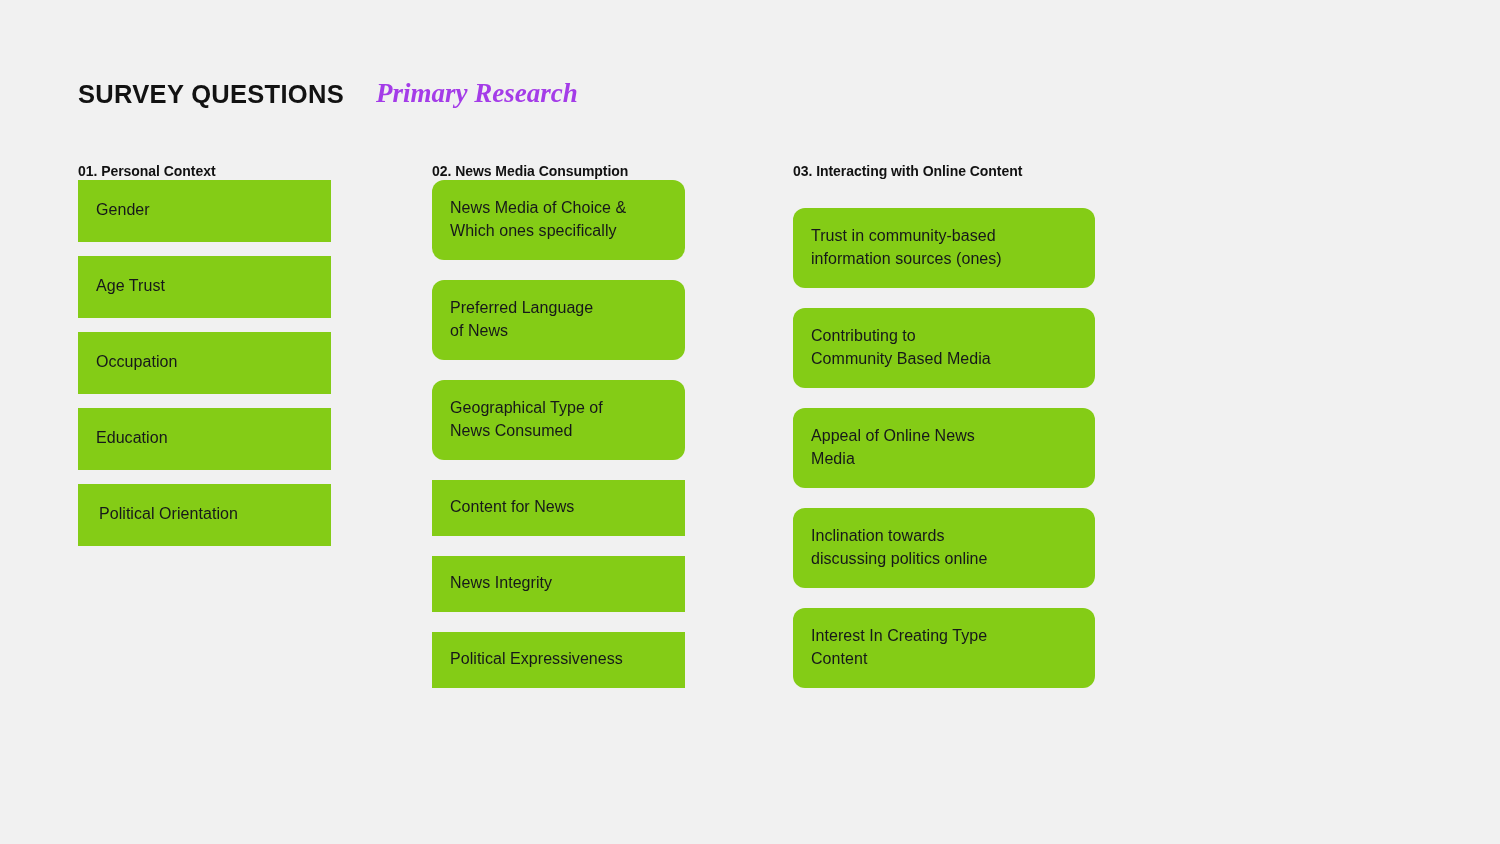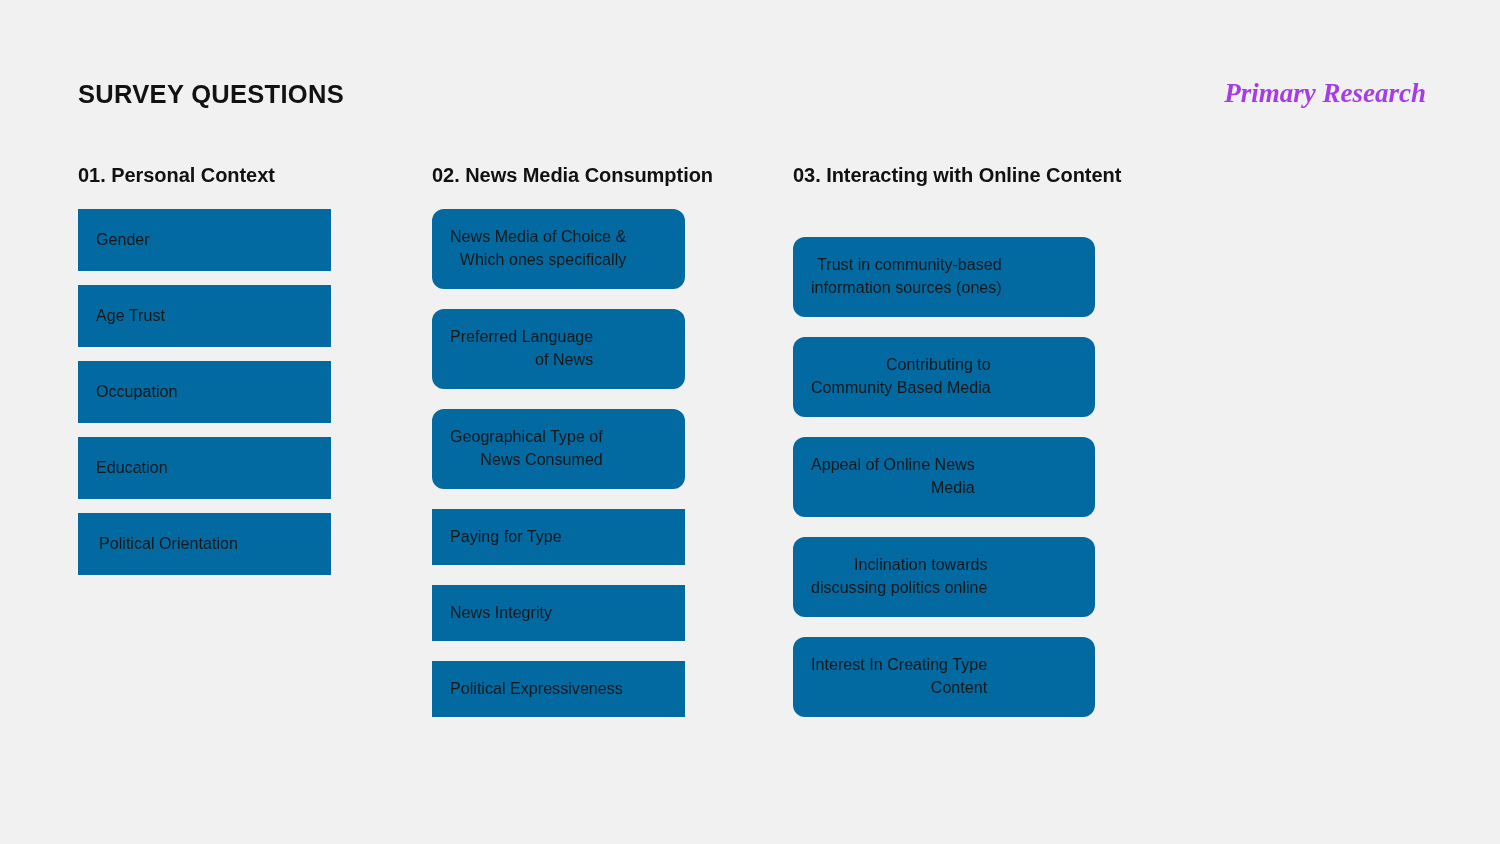--- a/index.html
+++ b/index.html
@@ -26,21 +26,20 @@
 
   
   .header-row {
     position: absolute;
     left: 78px;
     right: 74px;
     top: 78px;
     height: 44px;
     display: flex;
     align-items: flex-start;
-    justify-content: space-between;
     gap: 32px;
   }
 
   .slide-title {
     font-family: "Liberation Sans", sans-serif;
     font-size: 25.5px;
     font-weight: 700;
     letter-spacing: 0.3px;
     color: #121212;
     line-height: 1;
@@ -72,41 +71,39 @@
   .column {
     display: flex;
     flex-direction: column;
   }
 
   .col-0 { width: 253px; margin-right: 101px; }
   .col-1 { width: 253px; margin-right: 108px; }
   .col-2 { width: 302px; gap: 28px; }
 
   .column-heading {
-    font-size: 20px;
+    font-size: 14px;
     font-weight: 700;
     letter-spacing: -0.05px;
     color: #111111;
     line-height: 1.2;
     white-space: nowrap;
-    margin-bottom: 22px;
   }
 
   .card-list {
     display: flex;
     flex-direction: column;
   }
 
   .card {
-    background: #0369a1;
+    background: #84cc16;
     display: flex;
     align-items: center;
     padding: 0 18px;
     width: 100%;
-    text-align: right;
   }
 
   
   .col-0 .card { min-height: 62px; margin-bottom: 14px; }
   .col-0 .card:last-child { margin-bottom: 0; padding-left: 21px; }
 
   
   .col-1 .card,
   .col-2 .card {
     min-height: 56px;
@@ -172,21 +169,21 @@
         </div>
         <div class="card two-line">
           <span class="card-label">Preferred Language
 of News</span>
         </div>
         <div class="card two-line">
           <span class="card-label">Geographical Type of
 News Consumed</span>
         </div>
         <div class="card">
-          <span class="card-label">Paying for Type</span>
+          <span class="card-label">Content for News</span>
         </div>
         <div class="card">
           <span class="card-label">News Integrity</span>
         </div>
         <div class="card">
           <span class="card-label">Political Expressiveness</span>
         </div>
       </div>
     </div>
 

